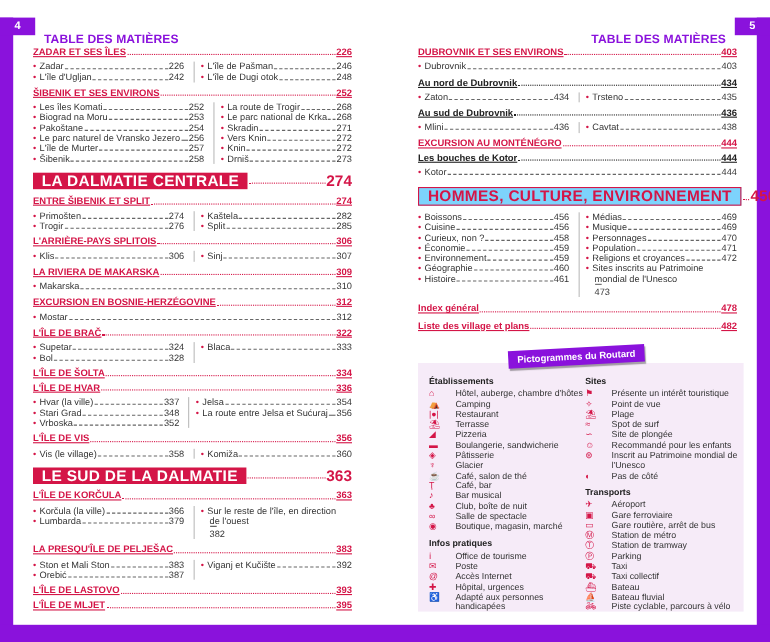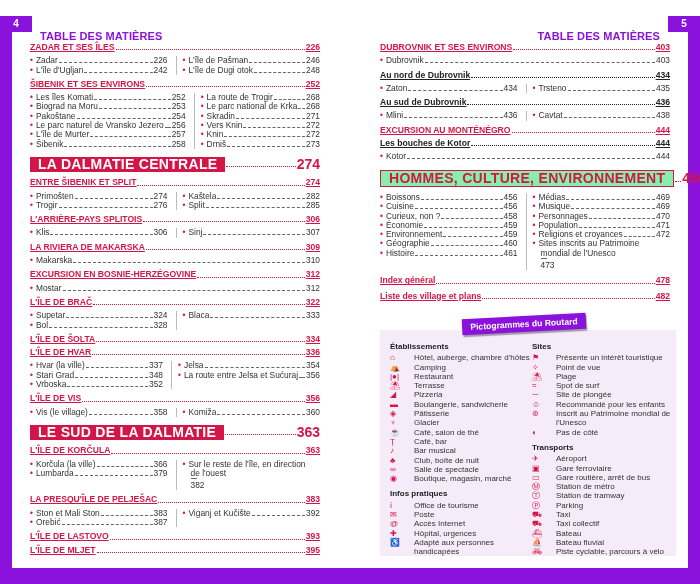--- a/index.html
+++ b/index.html
@@ -35,21 +35,21 @@
   .subcol + .subcol { border-left: 1px solid #bbb; margin-left: 8px; padding-left: 6px; }
   .sublist.single .subcol { border: none; }
   .entry { display: flex; align-items: baseline; white-space: nowrap; color: #333; }
   .entry .bullet { color: #d41547; margin-right: 3px; }
   .entry .lead { border-bottom: 1px dashed #666; margin-bottom: 2px; }
   .entry.wrap { white-space: normal; display: block; }
   .entry.wrap .cont { display: flex; align-items: baseline; padding-left: 7px; white-space: nowrap; flex-direction: column; }
 
   .chapter { display: flex; align-items: center; margin: 8px 0 6px 0; }
   .chapter .box { background: #d41547; color: #fff; font-weight: bold; font-size: 14px; padding: 3px 8px; letter-spacing: 0.3px; white-space: nowrap; }
-  .chapter .box.outline { background: #86efac; color: #d41547; border: 1.5px solid #d41547; }
+  .chapter .box.outline { background: #7dd3fc; color: #d41547; border: 1.5px solid #d41547; }
   .chapter .lead { color: #d41547; margin-bottom: 0; align-self: flex-end; margin-bottom: 5px; }
   .chapter .num { color: #d41547; font-weight: bold; font-size: 14px; }
 
   
   .picto { position: absolute; left: 380px; top: 330px; width: 296px; height: 226px; background: #f6ebf8; }
   .picto-banner { position: absolute; left: 462px; top: 316px; width: 124px; height: 16px; background: #8a12dc; color: #fff;
                   font-weight: bold; font-size: 8.6px; line-height: 16px; text-align: center; transform: rotate(-3deg);
                   box-shadow: 1px 2px 1px rgba(0,0,0,0.35); }
   .pcol { position: absolute; top: 12px; font-size: 8px; line-height: 9.3px; }
   .pcol.l { left: 10px; width: 150px; }

